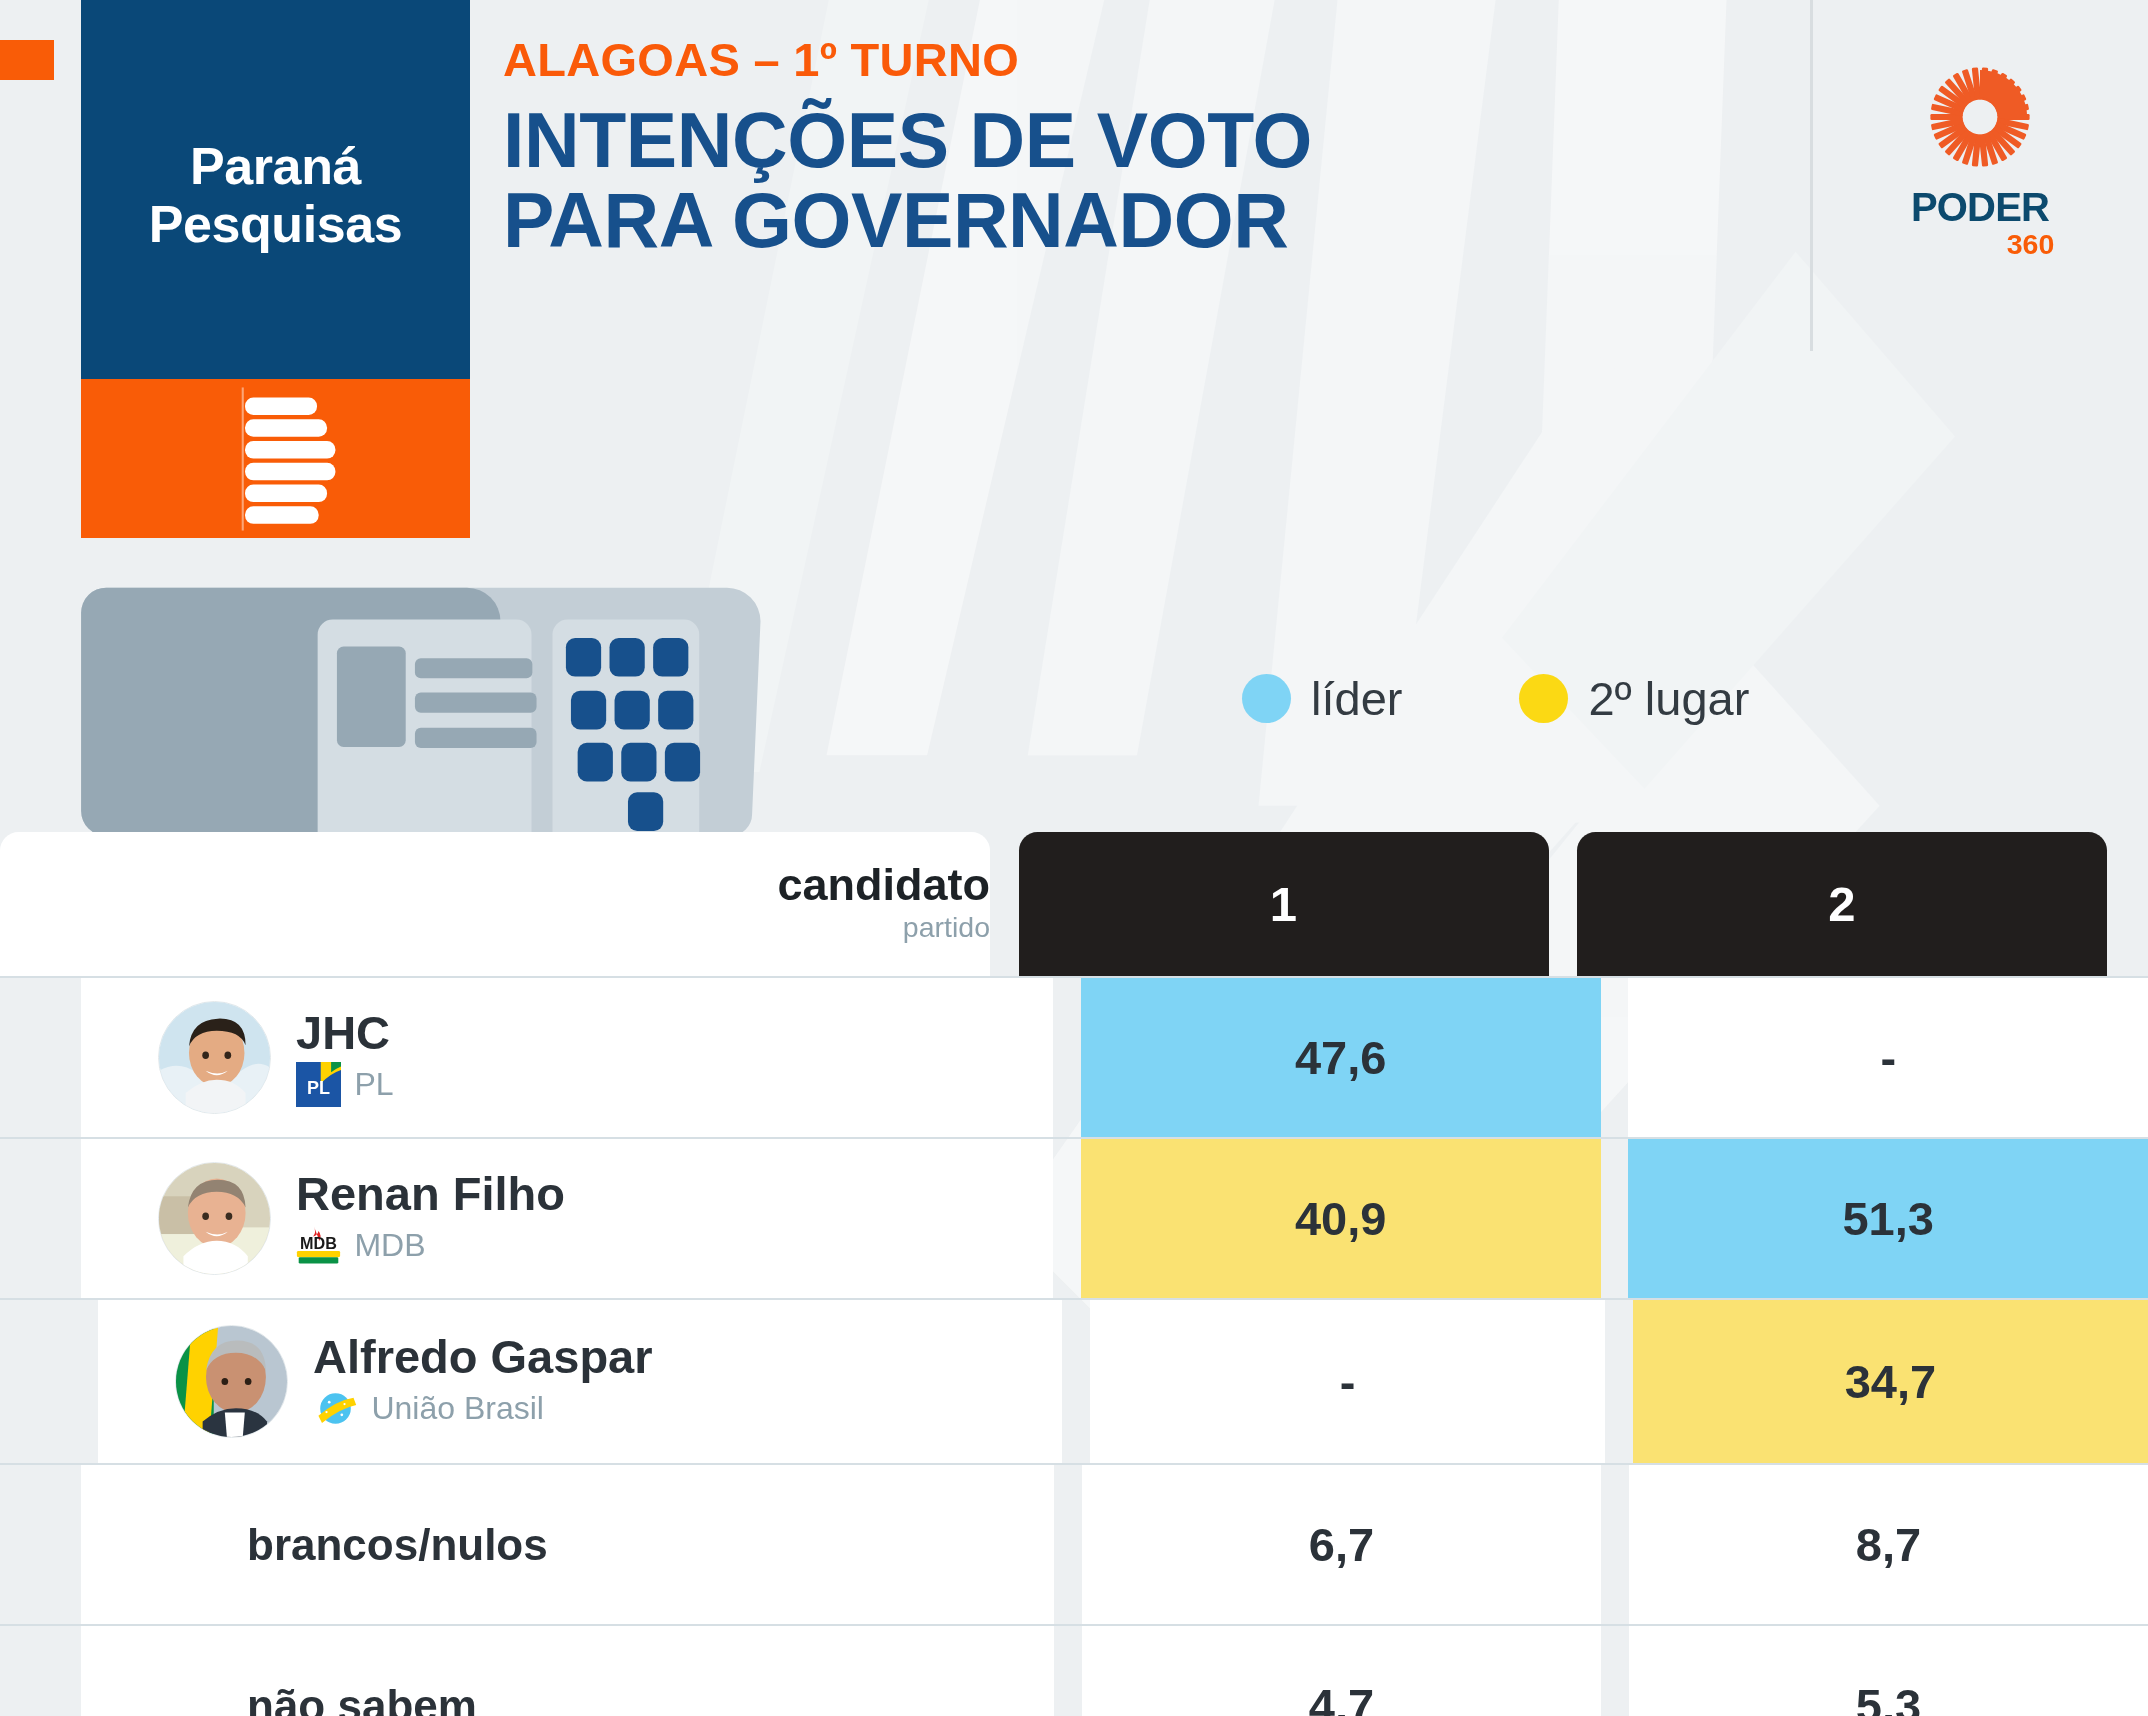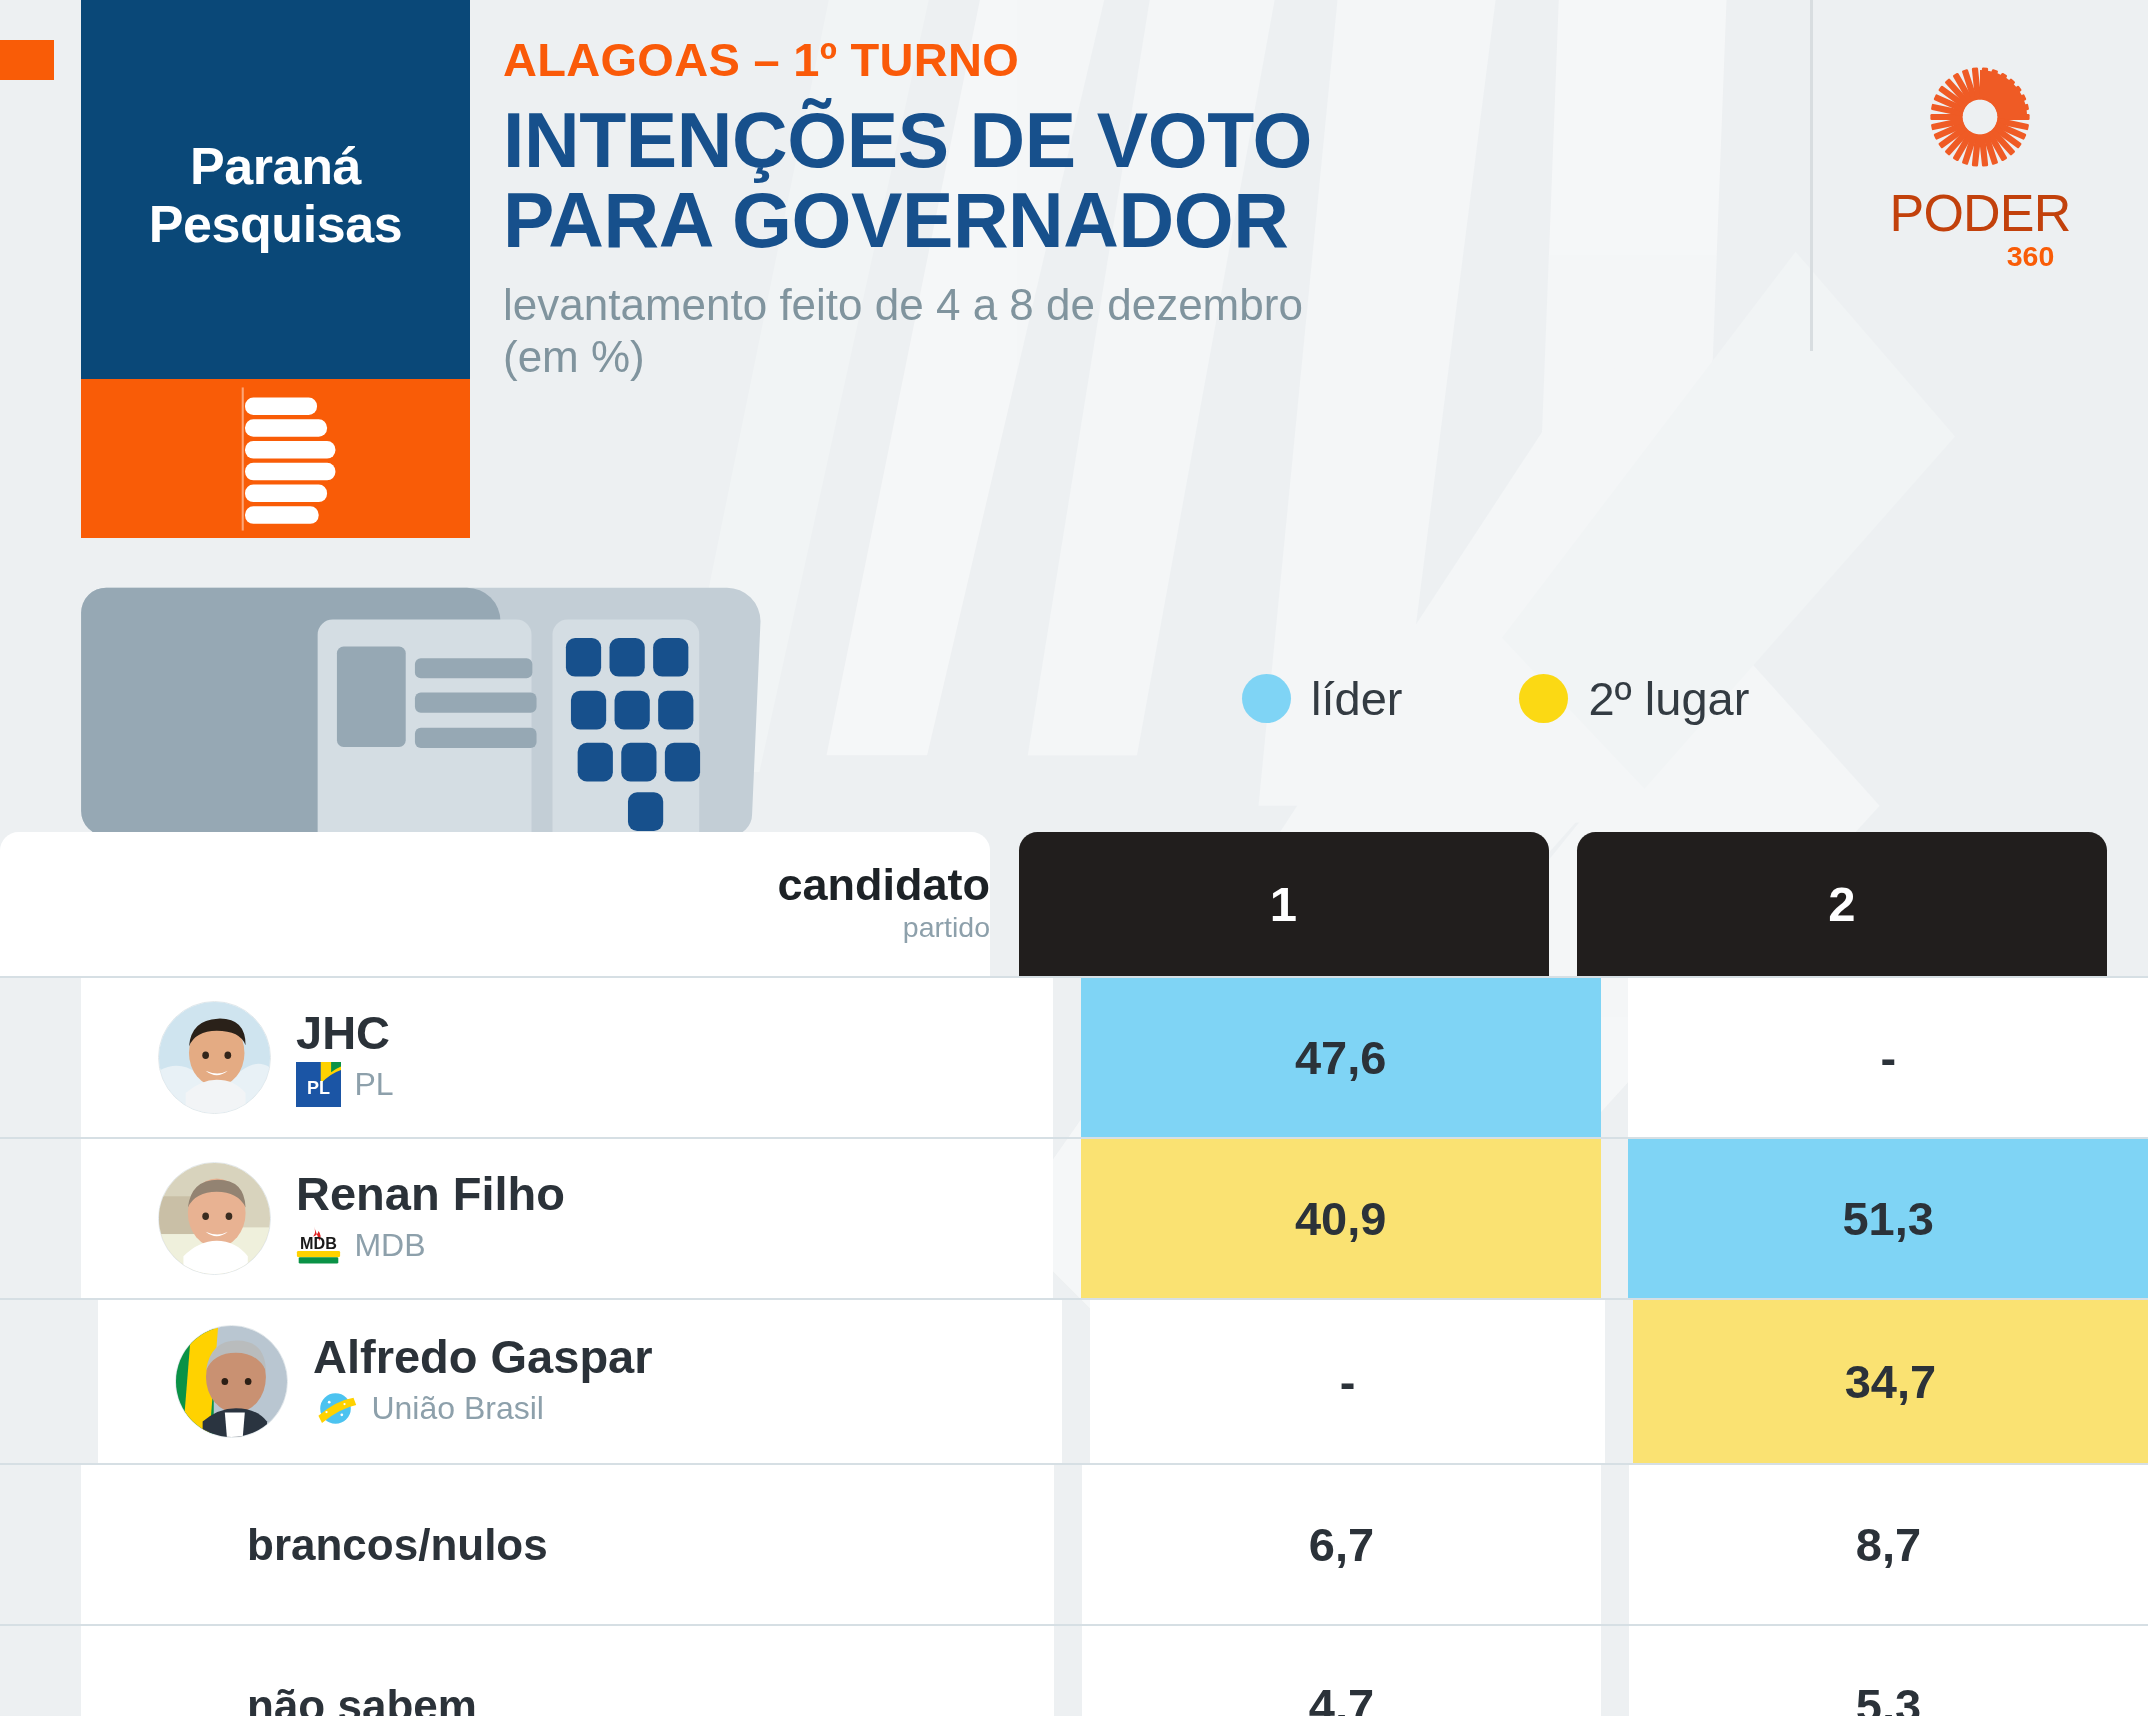--- a/index.html
+++ b/index.html
@@ -104,23 +104,23 @@
     z-index: 3;
   }
   #poder-logo {
     position: absolute;
     left: 1854px; top: 55px;
     width: 252px;
     z-index: 3;
     text-align: center;
   }
   #poder-word {
-    color: #c2410c;
-    font-size: 52px;
-    font-weight: normal;
+    color: #0c4a6e;
+    font-size: 40px;
+    font-weight: bold;
     letter-spacing: -0.8px;
     line-height: 1;
     margin-top: 5px;
   }
   #poder-360 {
     color: #f95c07;
     font-size: 28.5px;
     font-weight: bold;
     line-height: 1;
     margin-top: 3.4px;
@@ -270,24 +270,20 @@
     </svg>
   </div>
 </div>
 
 <div id="headline">
   <div id="kicker">ALAGOAS – 1º TURNO</div>
   <h1 id="title">
     <span>INTENÇÕES DE VOTO</span><br>
     <span>PARA GOVERNADOR</span>
   </h1>
-  <div id="subtitle">
-    <span>levantamento feito de 4 a 8 de dezembro</span><br>
-    <span>(em  %)</span>
-  </div>
 </div>
 
 <div id="poder-divider"></div>
 <div id="poder-logo">
   <svg width="124" height="124" viewBox="0 0 100 100">
     <g fill="#ef5b25">
       <g transform="translate(50,50)">
         <g transform="rotate(0)">
             <rect x="14" y="-2.5" width="26" height="5" rx="1"></rect>
           </g>

